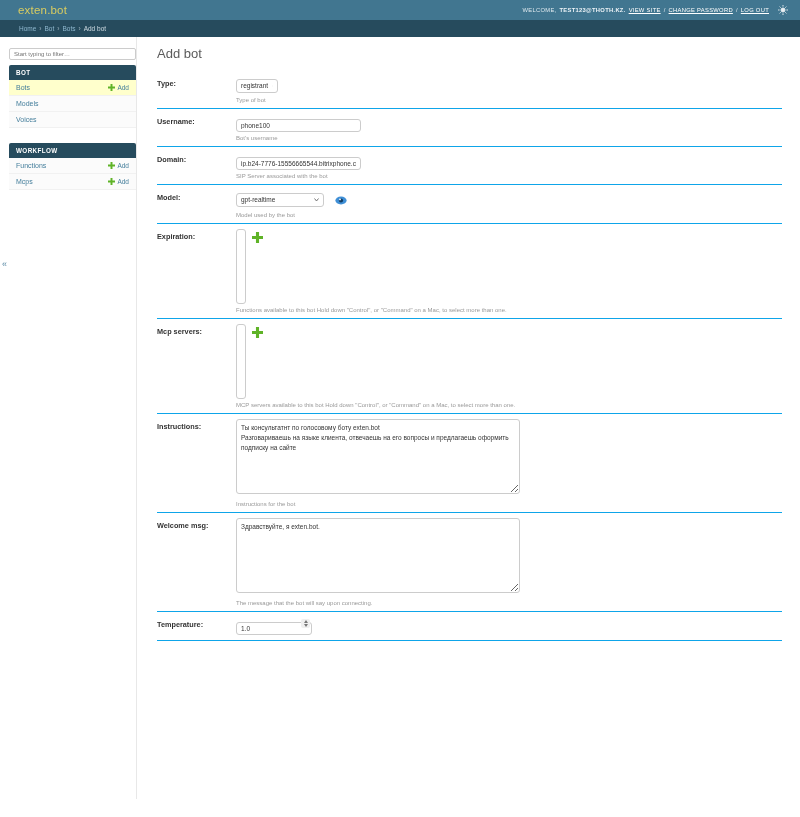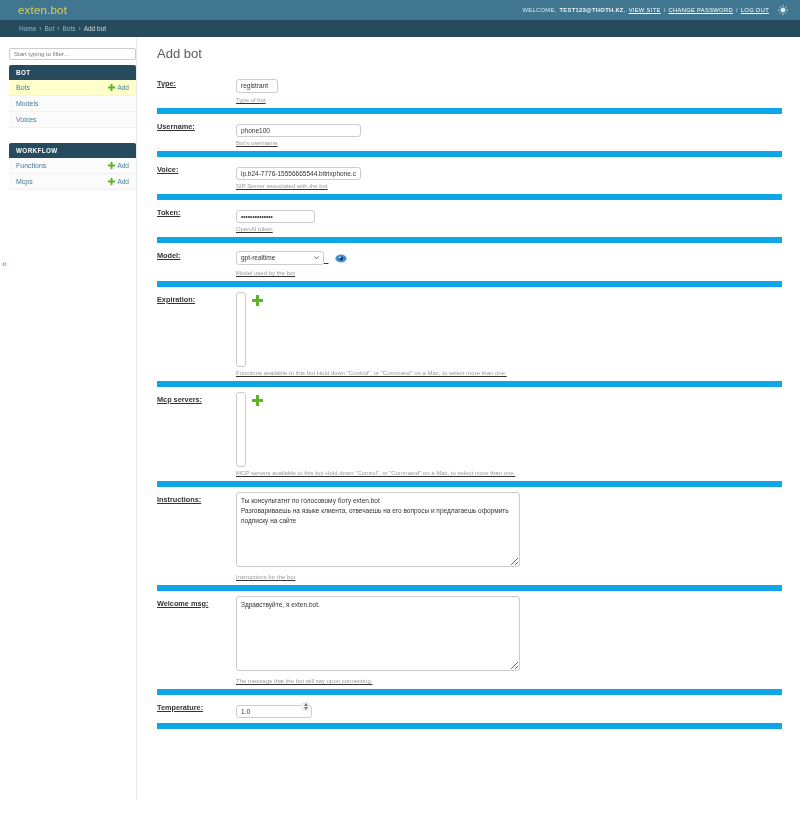--- a/index.html
+++ b/index.html
@@ -59,21 +59,21 @@
     border-bottom:1px solid #f1f1f1; cursor:pointer;
   }
   .nav-item.selected { background:#ffffcc; }
   .nav-item a.nav-link { color:#447e9b; }
   .add-link { display:flex; align-items:center; gap:2px; color:#447e9b; font-size:6.5px; cursor:pointer; }
 
   
   #content { flex:1; padding:6px 18px 0 20px; }
   h1#page-title { font-size:13px; font-weight:400; color:#5b5b5b; margin:3px 0 10px; }
 
-  .form-row { display:flex; border-bottom:6px solid #0ea5e9; padding:5px 0 5px;text-decoration:underline; }
+  .form-row { display:flex; border-bottom:1px solid #0ea5e9; padding:5px 0 5px; }
   .label-col { width:79px; flex-shrink:0; font-size:7.3px; font-weight:bold; color:#333; padding-top:3px; }
   .field-col { flex:1; }
   .help { font-size:6px; color:#999; margin-top:3px; }
 
   .text-input {
     border:1px solid #ccc; border-radius:3px; height:13px; font-size:6.5px;
     padding:0 4px; color:#333; font-family:inherit; width:125px;
   }
   .w79 { width:79px; }
   .readonly-value { font-size:6.5px; color:#333; padding-top:3px; }
@@ -211,35 +211,28 @@
     <div class="form-row">
       <div class="label-col">Username:</div>
       <div class="field-col">
         <input class="text-input" value="phone100" style="">
         <div class="help">Bot's username</div>
       </div>
     </div>
 
 
     <div class="form-row">
-      <div class="label-col">Voice:</div>
+      <div class="label-col">Domain:</div>
       <div class="field-col">
         <input class="text-input" value="ip.b24-7776-15556665544.bitrixphone.com" style="">
         <div class="help">SIP Server associated with the bot</div>
       </div>
     </div>
 
 
-    <div class="form-row">
-      <div class="label-col">Token:</div>
-      <div class="field-col">
-        <input class="text-input w79" value="••••••••••••••" style="">
-        <div class="help">OpenAI token</div>
-      </div>
-    </div>
 
     <div class="form-row">
       <div class="label-col">Model:</div>
       <div class="field-col">
         <span class="select sel-model">
           <span class="select-value">gpt-realtime</span>
           <svg width="5" height="4" viewBox="0 0 5 4">
               <path d="M0.5 0.5L2.5 3L4.5 0.5" stroke="#666" fill="none" stroke-width="0.9"></path>
             </svg>
         </span>

